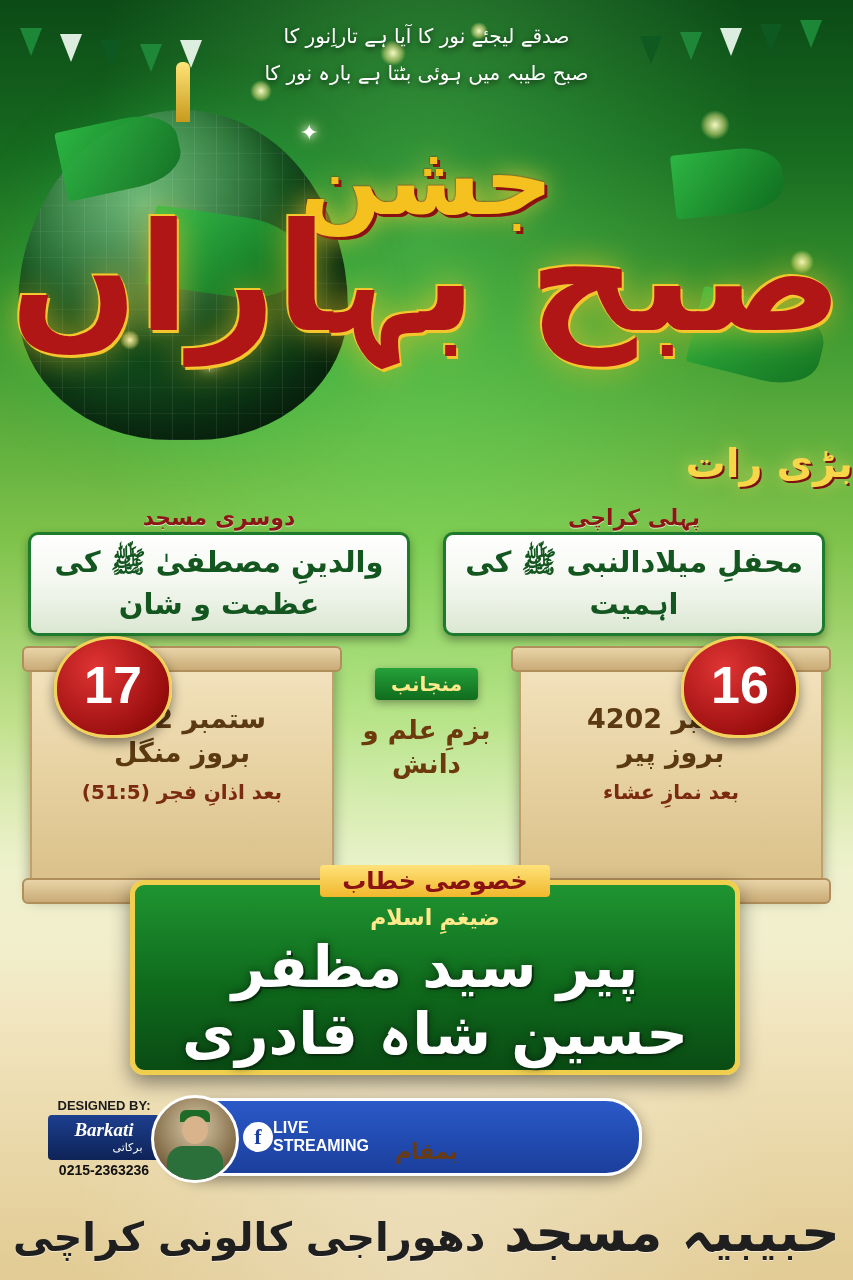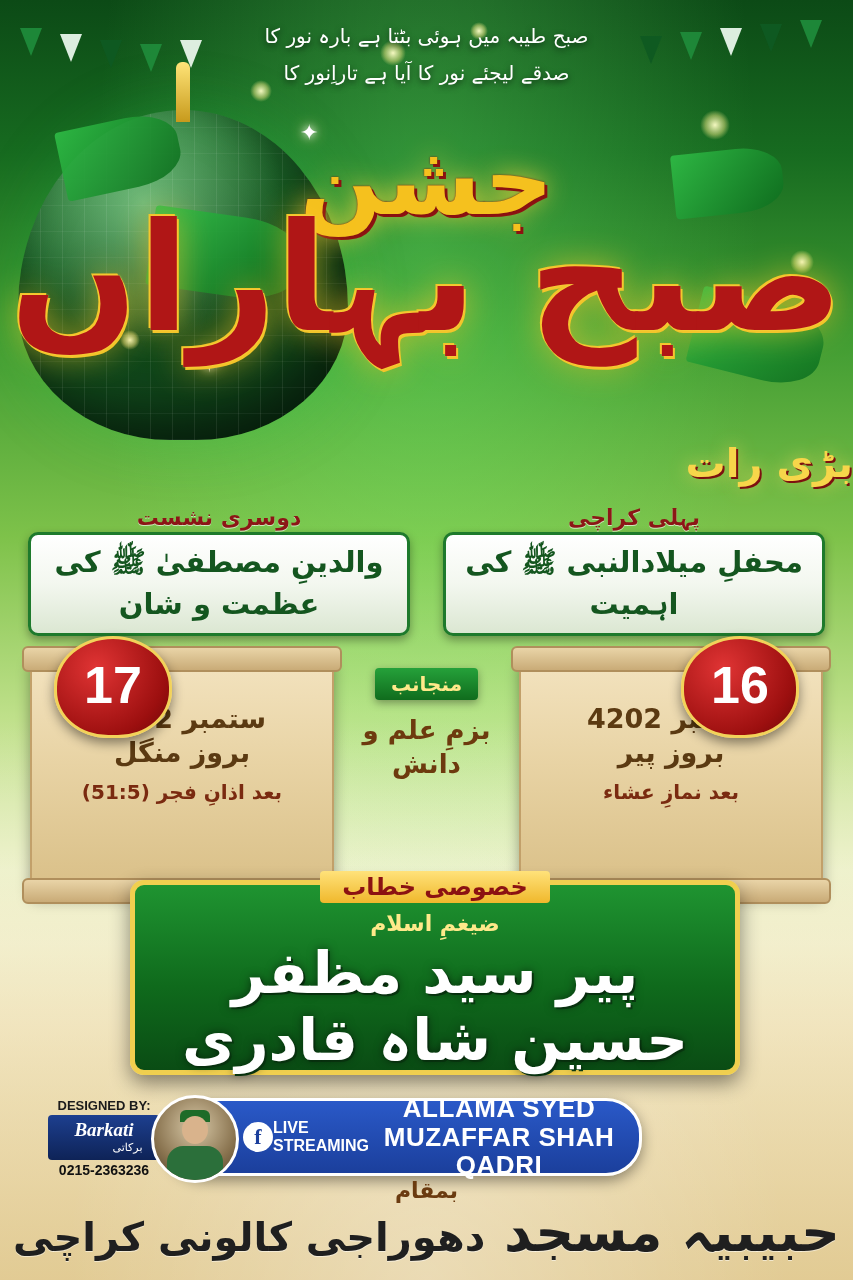--- a/index.html
+++ b/index.html
@@ -299,21 +299,21 @@
     width: 600px;
     height: 185px;
     background: linear-gradient(180deg, #1f9431 0%, #0f6a1c 55%, #0a4c14 100%);
     border: 5px solid #f0cf4f;
     border-radius: 14px;
     box-shadow: 0 8px 20px rgba(0,0,0,0.45);
     text-align: center;
     z-index: 7;
   }
   .speaker-panel .khitab {
-    margin-top: 6px;
+    margin-top: 0;
     font-size: 24px;
     font-weight: bold;
     color: #8b1212;
     background: linear-gradient(180deg, #ffe27a, #f0b82c);
     display: inline-block;
     padding: 2px 22px;
     border-radius: 4px;
     position: relative;
     top: -20px;
   }
@@ -472,20 +472,21 @@
     font-size: 22px;
     color: #6b3b10;
     font-weight: bold;
   }
   .footer .masjid {
     font-size: 54px;
     font-weight: bold;
     color: #1f1f1f;
     line-height: 1.1;
     text-shadow: 0 1px 0 rgba(255,255,255,0.5);
+    margin-top: 39px;
   }
 </style>
 </head>
 <body>
 
 <div class="poster">
 
   <div class="dome">
     <div class="dome-grid"></div>
   </div>
@@ -512,38 +513,38 @@
   <div class="bokeh" style="left:250px; top:80px; width:22px; height:22px;"></div>
   <div class="bokeh" style="left:700px; top:110px; width:30px; height:30px;"></div>
   <div class="bokeh" style="left:120px; top:330px; width:20px; height:20px;"></div>
   <div class="bokeh" style="left:790px; top:250px; width:24px; height:24px;"></div>
   <span class="sparkle" style="left:195px; top:340px; font-size:34px;">✦</span>
   <span class="sparkle" style="left:300px; top:120px; font-size:22px;">✦</span>
 
   <div class="mosque-ghost"></div>
 
   <div class="couplet urdu">
+    <div>صدقے لیجئے نور کا آیا ہے تاراِنور کا</div>
     <div>صبح طیبہ میں ہوئی بٹتا ہے بارہ نور کا</div>
-    <div>صدقے لیجئے نور کا آیا ہے تاراِنور کا</div>
   </div>
 
   <div class="main-title">
     <div class="line1 urdu">جشن</div>
     <div class="line2 urdu">صبح بہاراں</div>
   </div>
 
   <div class="subtitle-big urdu">بڑی رات</div>
 
   <div class="sessions">
     <div class="session">
       <div class="tag urdu">پہلی کراچی</div>
       <div class="band urdu">محفلِ میلادالنبی ﷺ کی اہمیت</div>
     </div>
     <div class="session">
-      <div class="tag urdu">دوسری نشست</div>
+      <div class="tag urdu">دوسری مسجد</div>
       <div class="band urdu">والدینِ مصطفیٰ ﷺ کی عظمت و شان</div>
     </div>
   </div>
 
   <div class="scrolls">
     <div class="scroll right">
       <div class="date-line urdu">ستمبر 2024</div>
       <div class="date-line urdu">بروز پیر</div>
       <div class="sub-line urdu">بعد نمازِ عشاء</div>
       <div class="day-badge right">16</div>
@@ -581,24 +582,20 @@
     <div class="avatar">
       <div class="cap"></div>
       <div class="head"></div>
       <div class="body"></div>
     </div>
     <div class="fb">f</div>
     <div class="live-text">
       <div>LIVE</div>
       <div>STREAMING</div>
     </div>
-    <div class="names">
-      <div>ALLAMA SYED</div>
-      <div>MUZAFFAR SHAH QADRI</div>
-    </div>
   </div>
 
   <div class="footer">
     <div class="org-icon urdu">بمقام</div>
     <div class="masjid urdu">
       <span>حبیبیہ مسجد</span>
       <span style="font-size:40px;">دھوراجی کالونی کراچی</span>
     </div>
   </div>
 

